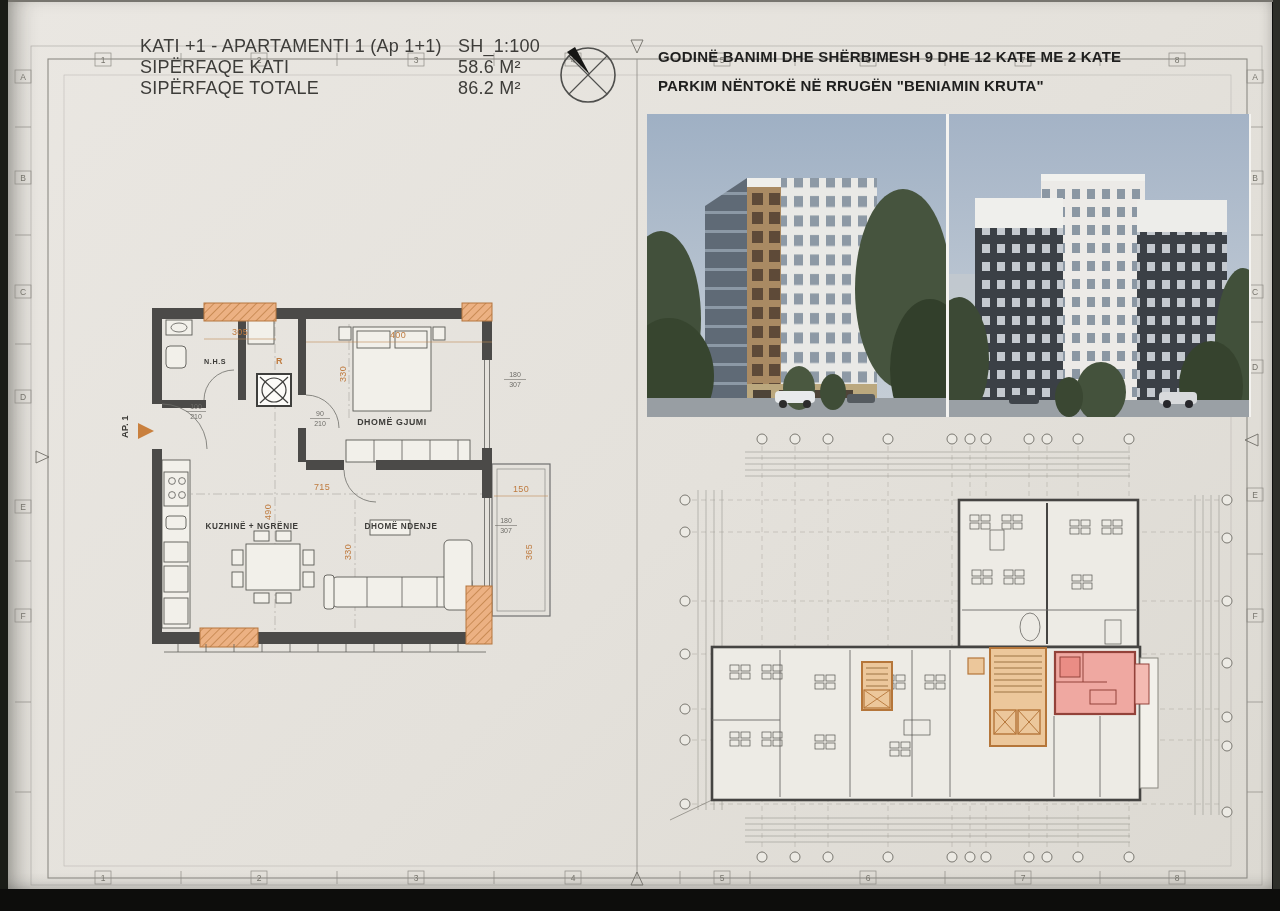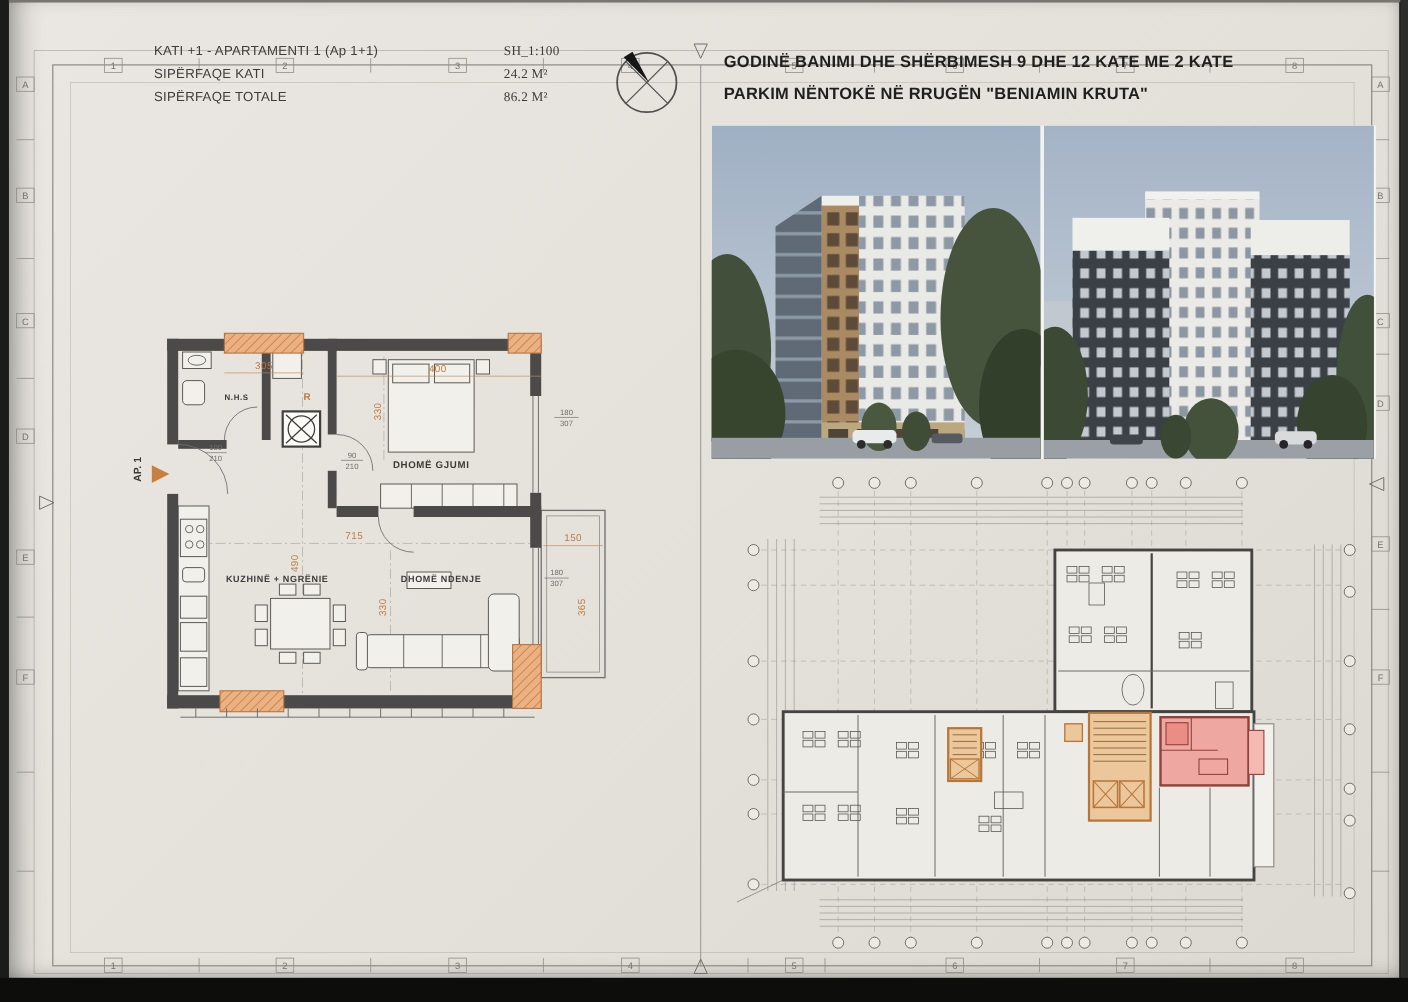--- a/index.html
+++ b/index.html
@@ -9,24 +9,24 @@
          background:linear-gradient(135deg,#eae7e2 0%,#e4e1db 55%,#dcd9d2 100%);
          box-shadow:inset 20px 0 26px -16px rgba(20,22,16,.45), inset -8px 0 14px -8px rgba(0,0,0,.18),
                     inset 0 -10px 18px -10px rgba(0,0,0,.25);}
   .edge-left{position:absolute;left:0;top:0;width:8px;height:911px;background:#1a1c17;}
   .edge-right{position:absolute;right:0;top:0;width:7px;height:911px;background:#2d2e29;}
   .edge-bottom{position:absolute;left:0;bottom:0;width:1280px;height:22px;background:#0d0d0c;}
   .edge-top{position:absolute;left:0;top:0;width:1280px;height:2px;background:#77756f;}
   svg{display:block;}
   .abs{position:absolute;}
   
-  .tblock{left:132px;top:34px;width:512px;color:#3d3c39;font-size:12px;letter-spacing:.25px;}
+  .tblock{left:132px;top:34px;width:512px;color:#3d3c39;font-size:18px;letter-spacing:.25px;}
   .tblock .row{display:flex;height:21px;line-height:21px;}
   .tblock .lab{width:318px;white-space:nowrap;}
-  .tblock .val{white-space:nowrap;font-family:Liberation Serif, serif;}
+  .tblock .val{white-space:nowrap;}
   
   .ptitle{left:650px;top:40px;width:572px;font-weight:bold;font-size:15px;line-height:29px;
           color:#1f1f1e;letter-spacing:.2px;}
   .photos{left:639px;top:112px;width:604px;height:303px;display:flex;gap:3px;background:#f4f3f0;}
   
   text{font-family:"Liberation Sans", sans-serif;}
   .gridlab{font-size:8.5px;fill:#76746c;}
   .dimO{fill:#bf7b3f;font-size:9px;letter-spacing:.4px;}
   .dimG{fill:#6e6d68;font-size:7px;}
   .roomL{fill:#3c3b38;font-weight:bold;letter-spacing:.6px;}
@@ -157,21 +157,21 @@
       </g>
     </svg>
 
     <div class="abs tblock">
       <div class="row">
         <span class="lab">KATI +1 - APARTAMENTI 1  (Ap 1+1)</span>
         <span class="val">SH_1:100</span>
       </div>
       <div class="row">
         <span class="lab">SIPËRFAQE KATI</span>
-        <span class="val">24.2 M²</span>
+        <span class="val">58.6 M²</span>
       </div>
       <div class="row">
         <span class="lab">SIPËRFAQE TOTALE</span>
         <span class="val">86.2 M²</span>
       </div>
     </div>
 
     <svg class="abs" style="left:550px;top:30px" width="64" height="86" viewBox="0 0 64 86">
       <circle cx="30" cy="43" r="27" stroke="#4f4f4d" stroke-width="1.6" fill="none"></circle>
       <line x1="11" y1="24" x2="49" y2="62" stroke="#4f4f4d" stroke-width="1.1"></line>

